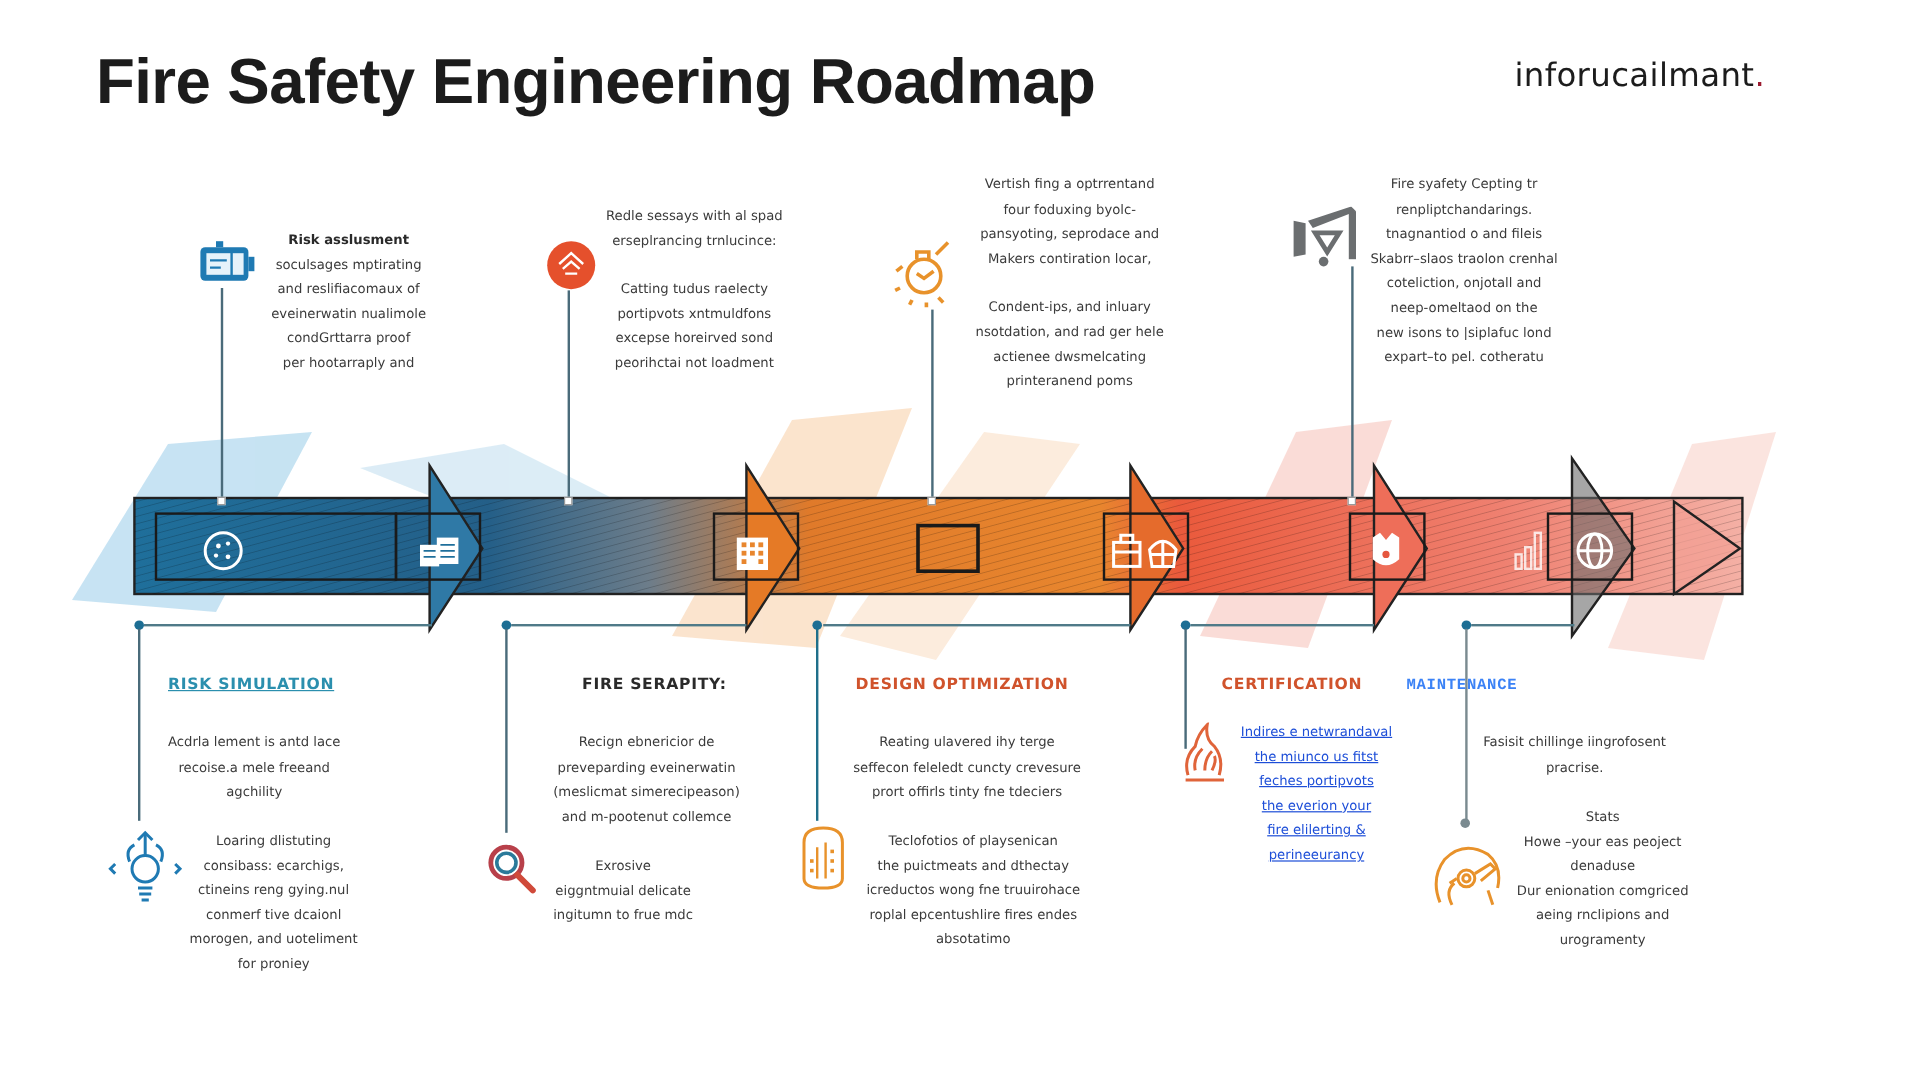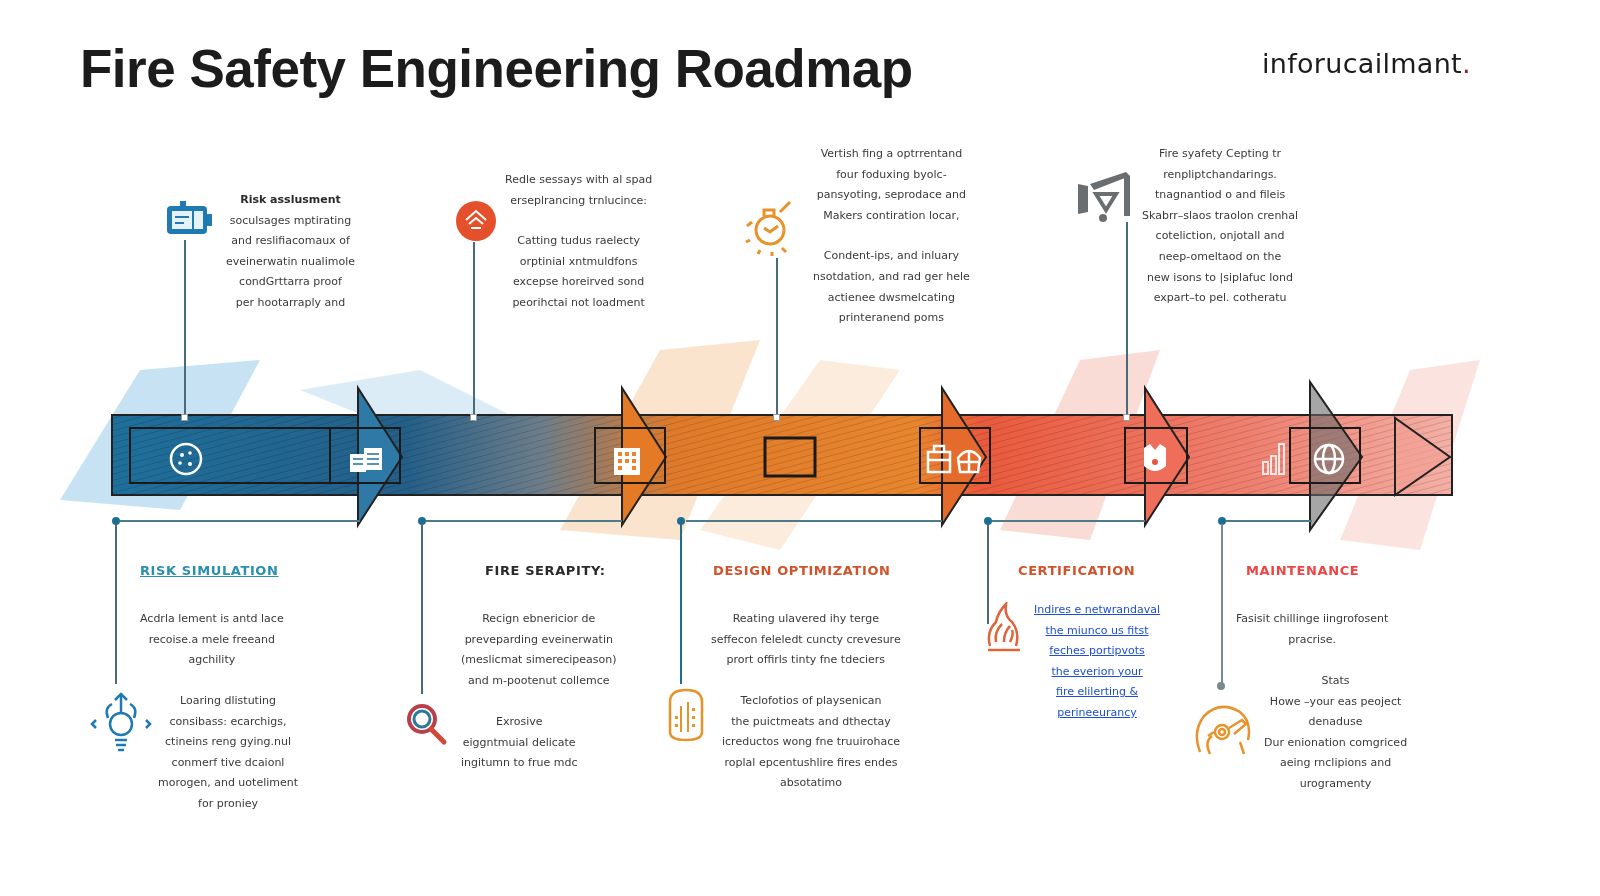--- a/index.html
+++ b/index.html
@@ -216,21 +216,21 @@
   <div>and reslifiacomaux of</div>
   <div>eveinerwatin nualimole</div>
   <div>condGrttarra proof</div>
   <div>per hootarraply and</div>
 </div>
 <div class="abs txt" style="left:505px;top:170px;">
   <div>Redle sessays with al spad</div>
   <div>erseplrancing trnlucince:</div>
   <div style="height:20px"></div>
   <div>Catting tudus raelecty</div>
-  <div>orptinial xntmuldfons</div>
+  <div>portipvots xntmuldfons</div>
   <div>excepse horeirved sond</div>
   <div>peorihctai not loadment</div>
 </div>
 <div class="abs txt" style="left:813px;top:144px;">
   <div>Vertish fing a optrrentand</div>
   <div>four foduxing byolc-</div>
   <div>pansyoting, seprodace and</div>
   <div>Makers contiration locar,</div>
   <div style="height:20px"></div>
   <div>Condent-ips, and inluary</div>
@@ -362,21 +362,21 @@
 </div>
 <div class="abs txt" style="left:1034px;top:600px;color:#1d4ed8;text-decoration:underline;">
   <div>Indires e netwrandaval</div>
   <div>the miunco us fitst</div>
   <div>feches portipvots</div>
   <div>the everion your</div>
   <div>fire elilerting &amp;</div>
   <div>perineeurancy</div>
 </div>
 
-<div class="abs cap" style="left:1246px;top:563px;color:#ef4444;">MAINTENANCE</div>
+<div class="abs cap" style="left:1172px;top:563px;color:#3b82f6;font-family:Liberation Mono, monospace;">MAINTENANCE</div>
 <div class="abs txt" style="left:1236px;top:609px;">
   <div>Fasisit chillinge iingrofosent</div>
   <div>pracrise.</div>
 </div>
 <div class="abs" style="left:1190px;top:702px;">
   <svg width="64" height="62">
       <g fill="none" stroke="#e8922b" stroke-width="2.5">
         <path d="M10 50 Q2 30 14 14 Q30 -2 50 10 Q62 20 58 38"></path>
         <path d="M20 52 Q14 40 22 34"></path>
         <circle cx="32" cy="30" r="7"></circle>

